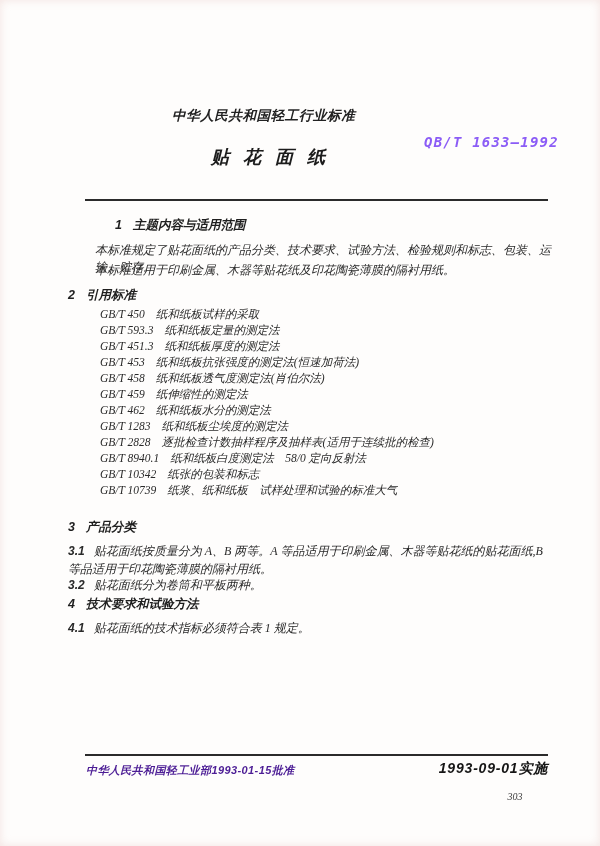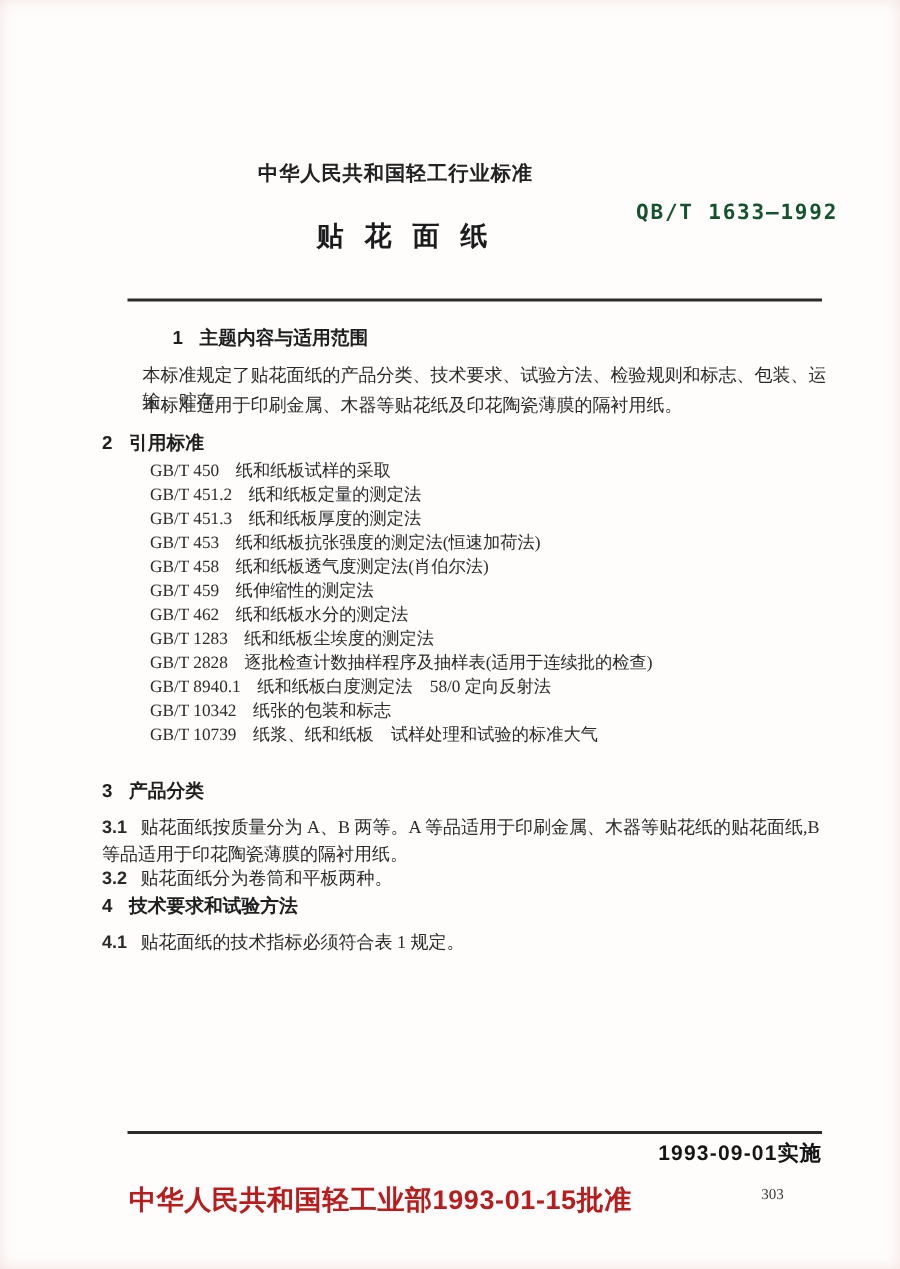--- a/index.html
+++ b/index.html
@@ -10,27 +10,27 @@
     position:relative;
     overflow:hidden;
   }
   .page{
     position:absolute;left:0;top:0;
     width:600px;height:846px;
     background:#fefdfc;
     box-shadow:inset 0 0 10px rgba(224,180,178,0.35);
     color:#262626;
   }
-  .abs{position:absolute;}
+  .abs{position:absolute;font-style:italic;}
   .sans{font-family:"Liberation Sans","DejaVu Sans",sans-serif;font-weight:bold;}
   .serif{font-family:"Liberation Serif","DejaVu Serif",serif;}
   .mono{font-family:"DejaVu Sans Mono","Liberation Mono",monospace;}
 
   .header-org{top:107px;left:172px;font-size:13.5px;letter-spacing:0.6px;color:#222;}
-  .header-code{top:134px;left:424px;font-size:14px;letter-spacing:1.2px;color:#14532d;font-weight:bold;}
+  .header-code{top:134px;left:424px;font-size:14px;letter-spacing:1.2px;color:#8b5cf6;font-weight:bold;}
   .doc-title{top:145px;left:211px;font-size:18px;letter-spacing:14px;color:#1c1c1c;}
 
   .rule{height:2px;background:#2b2b2b;left:85px;width:463px;}
   .rule-top{top:199px;}
   .rule-bottom{top:754px;}
 
   .sec-heading{font-size:12.5px;color:#1f1f1f;}
   .sec-heading .sec-num{display:inline-block;margin-right:11px;}
   .s1-heading{top:217px;left:68px;margin-left:47px;}
   .s2-heading{top:287px;left:68px;text-align:right;}
@@ -44,21 +44,21 @@
   .refs{top:306px;left:100px;width:450px;}
   .ref-row{font-size:11.5px;line-height:16px;color:#2a2a2a;white-space:nowrap;}
   .ref-code{display:inline-block;margin-right:11px;}
 
   .clause{font-size:12px;line-height:18px;color:#2a2a2a;}
   .clause .clause-num{margin-right:9px;font-size:12px;}
   .c31{top:542px;left:68px;width:484px;}
   .c32{top:576px;left:68px;width:484px;}
   .c41{top:619px;left:68px;width:484px;}
 
-  .footer-approval{top:763px;left:86px;font-size:18px;letter-spacing:0.4px;color:#b91c1c;margin-top:25px;}
+  .footer-approval{top:763px;left:86px;font-size:11px;letter-spacing:0.4px;color:#4c1d95;}
   .footer-impl{top:760px;left:248px;width:300px;text-align:right;font-size:14px;letter-spacing:0.8px;color:#151515;}
   .page-num{top:791px;left:500px;width:30px;text-align:center;font-size:10px;color:#3a3a3a;}
 </style>
 </head>
 <body>
 
 <div class="page">
 
   <div class="abs sans header-org">中华人民共和国轻工行业标准</div>
   <div class="abs mono header-code">QB/T 1633—1992</div>
@@ -71,21 +71,21 @@
   </div>
   <div class="abs serif body-text s1-p2">本标准适用于印刷金属、木器等贴花纸及印花陶瓷薄膜的隔衬用纸。</div>
   <div class="abs serif body-text s1-p1">本标准规定了贴花面纸的产品分类、技术要求、试验方法、检验规则和标志、包装、运输、贮存。</div>
 
   <div class="abs sans sec-heading s2-heading">
     <span class="sec-num">2</span><span>引用标准</span>
   </div>
 
   <div class="abs refs">
     <div class="ref-row"><span class="ref-code">GB/T 450</span><span>纸和纸板试样的采取</span></div>
-    <div class="ref-row"><span class="ref-code">GB/T 451.2</span><span>纸和纸板定量的测定法</span></div>
+    <div class="ref-row"><span class="ref-code">GB/T 593.3</span><span>纸和纸板定量的测定法</span></div>
     <div class="ref-row"><span class="ref-code">GB/T 451.3</span><span>纸和纸板厚度的测定法</span></div>
     <div class="ref-row"><span class="ref-code">GB/T 453</span><span>纸和纸板抗张强度的测定法(恒速加荷法)</span></div>
     <div class="ref-row"><span class="ref-code">GB/T 458</span><span>纸和纸板透气度测定法(肖伯尔法)</span></div>
     <div class="ref-row"><span class="ref-code">GB/T 459</span><span>纸伸缩性的测定法</span></div>
     <div class="ref-row"><span class="ref-code">GB/T 462</span><span>纸和纸板水分的测定法</span></div>
     <div class="ref-row"><span class="ref-code">GB/T 1283</span><span>纸和纸板尘埃度的测定法</span></div>
     <div class="ref-row"><span class="ref-code">GB/T 2828</span><span>逐批检查计数抽样程序及抽样表(适用于连续批的检查)</span></div>
     <div class="ref-row"><span class="ref-code">GB/T 8940.1</span><span>纸和纸板白度测定法　58/0 定向反射法</span></div>
     <div class="ref-row"><span class="ref-code">GB/T 10342</span><span>纸张的包装和标志</span></div>
     <div class="ref-row"><span class="ref-code">GB/T 10739</span><span>纸浆、纸和纸板　试样处理和试验的标准大气</span></div>

